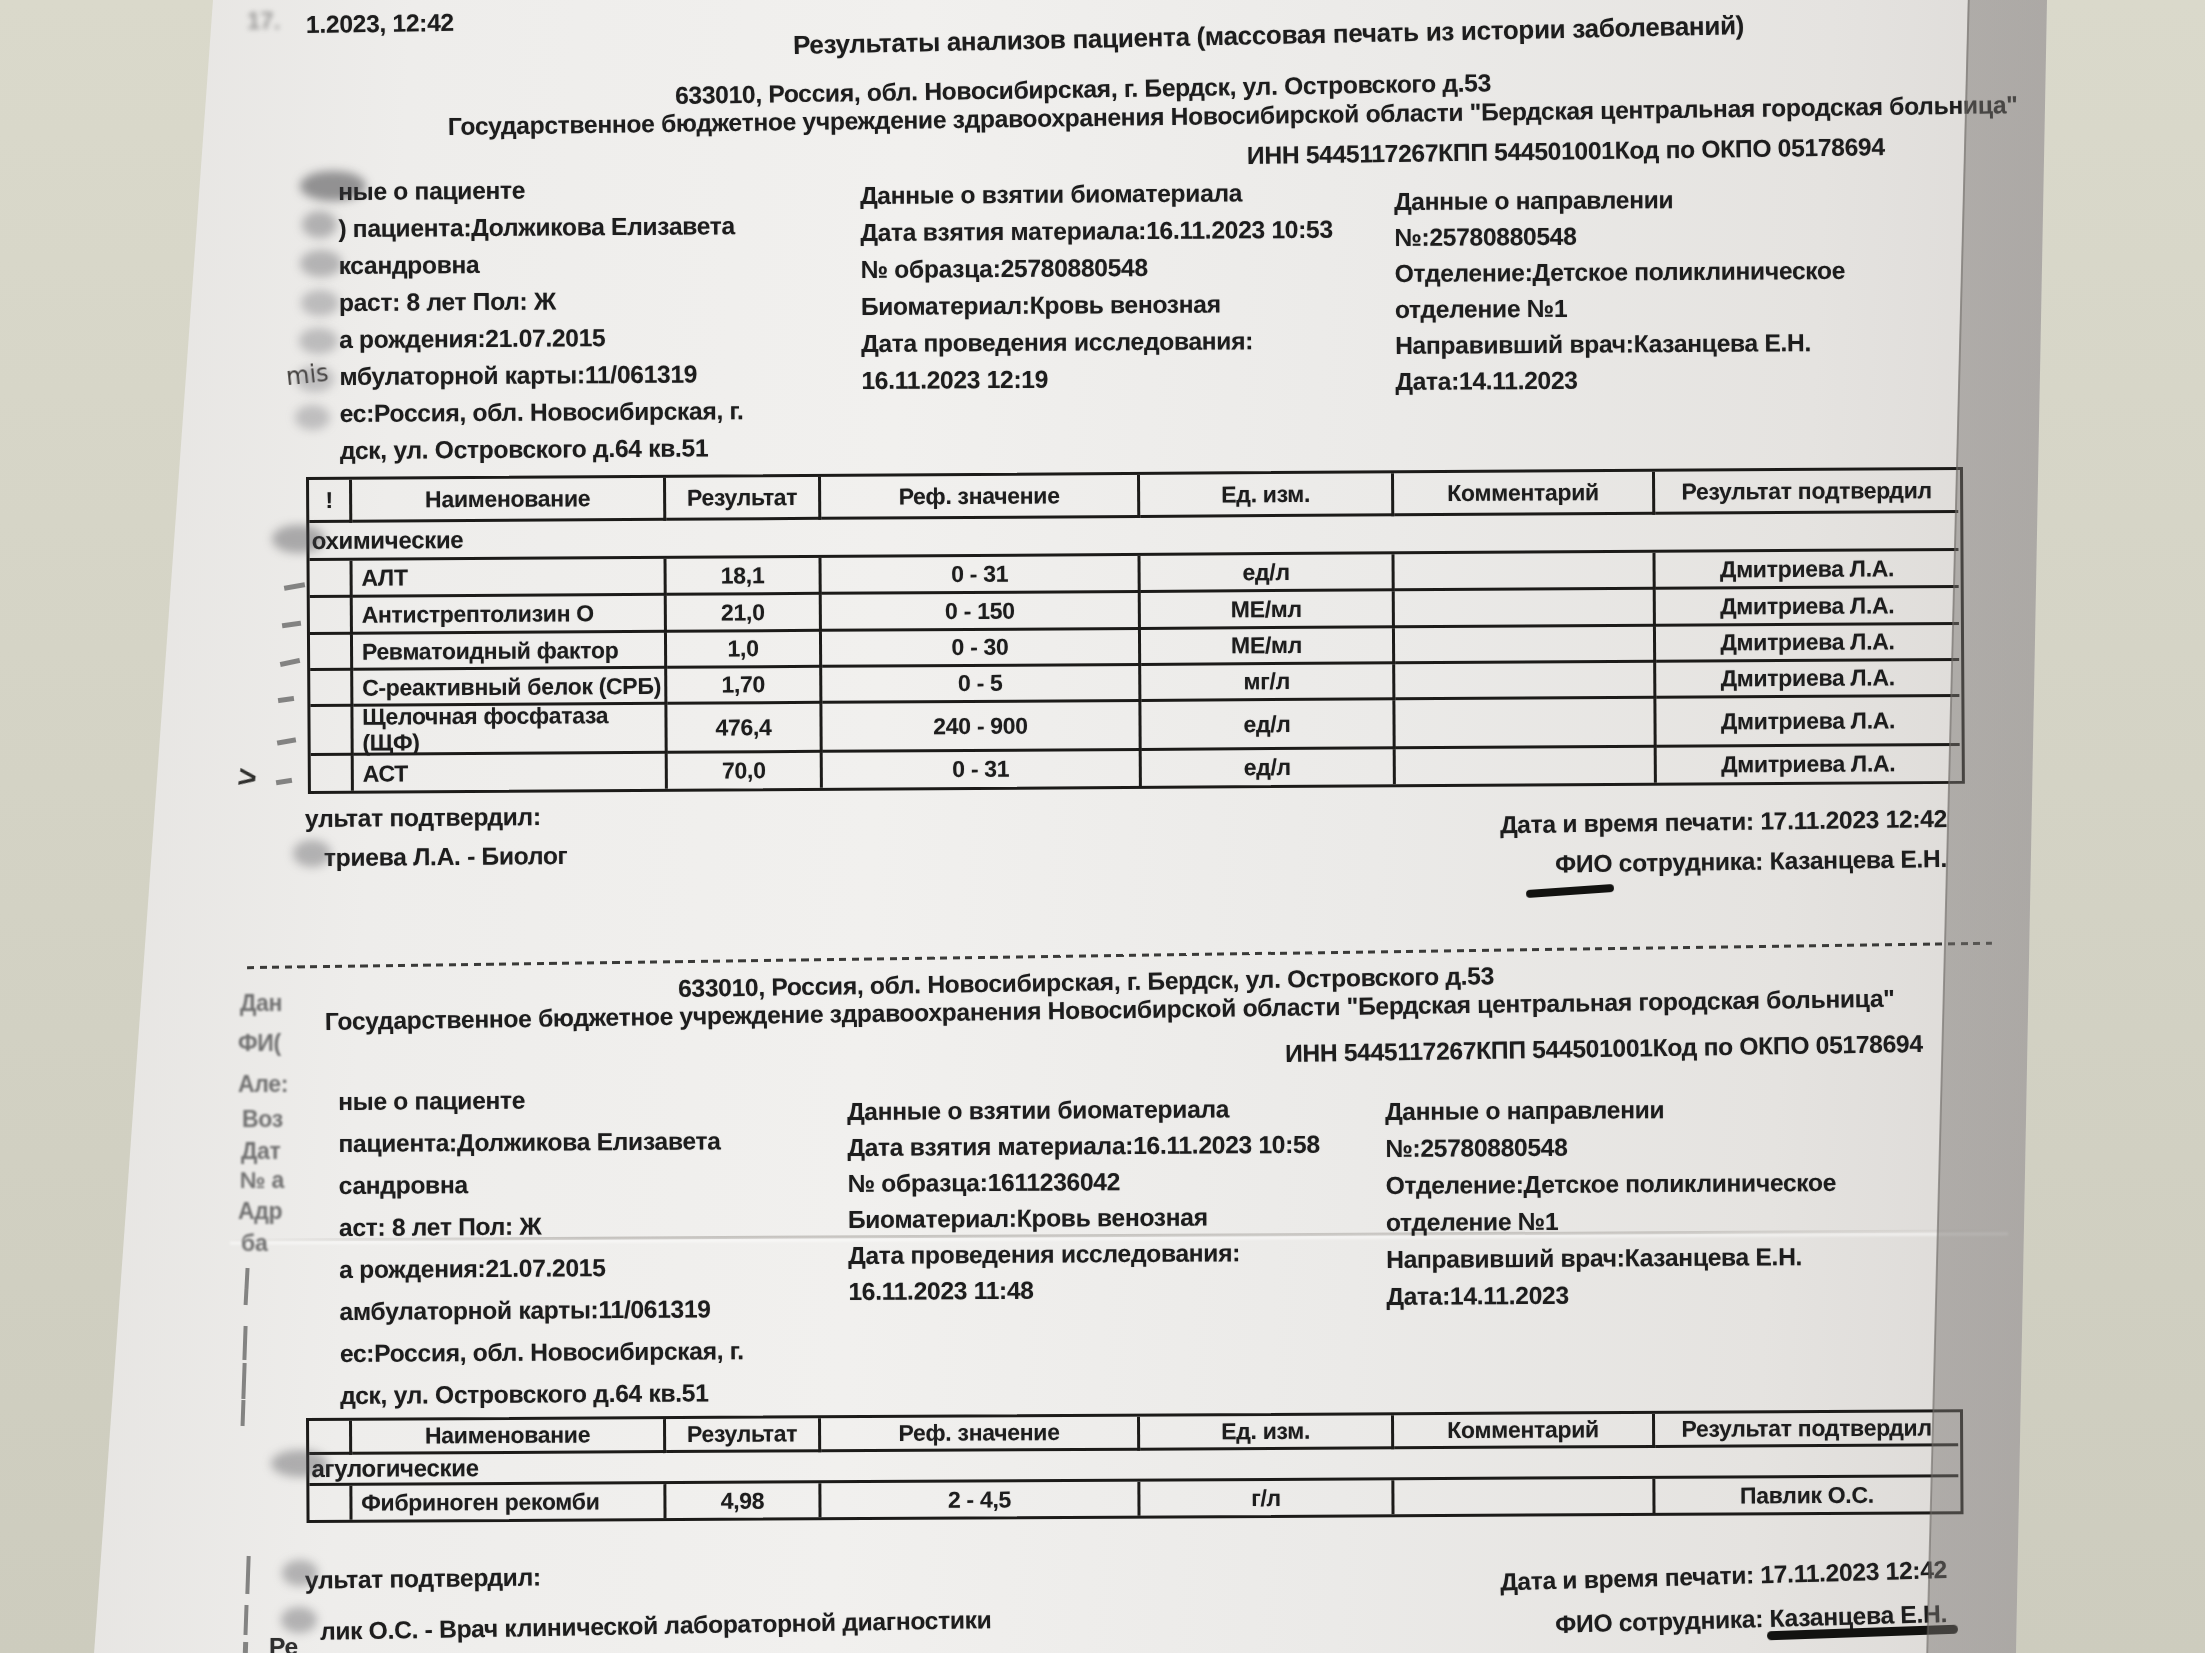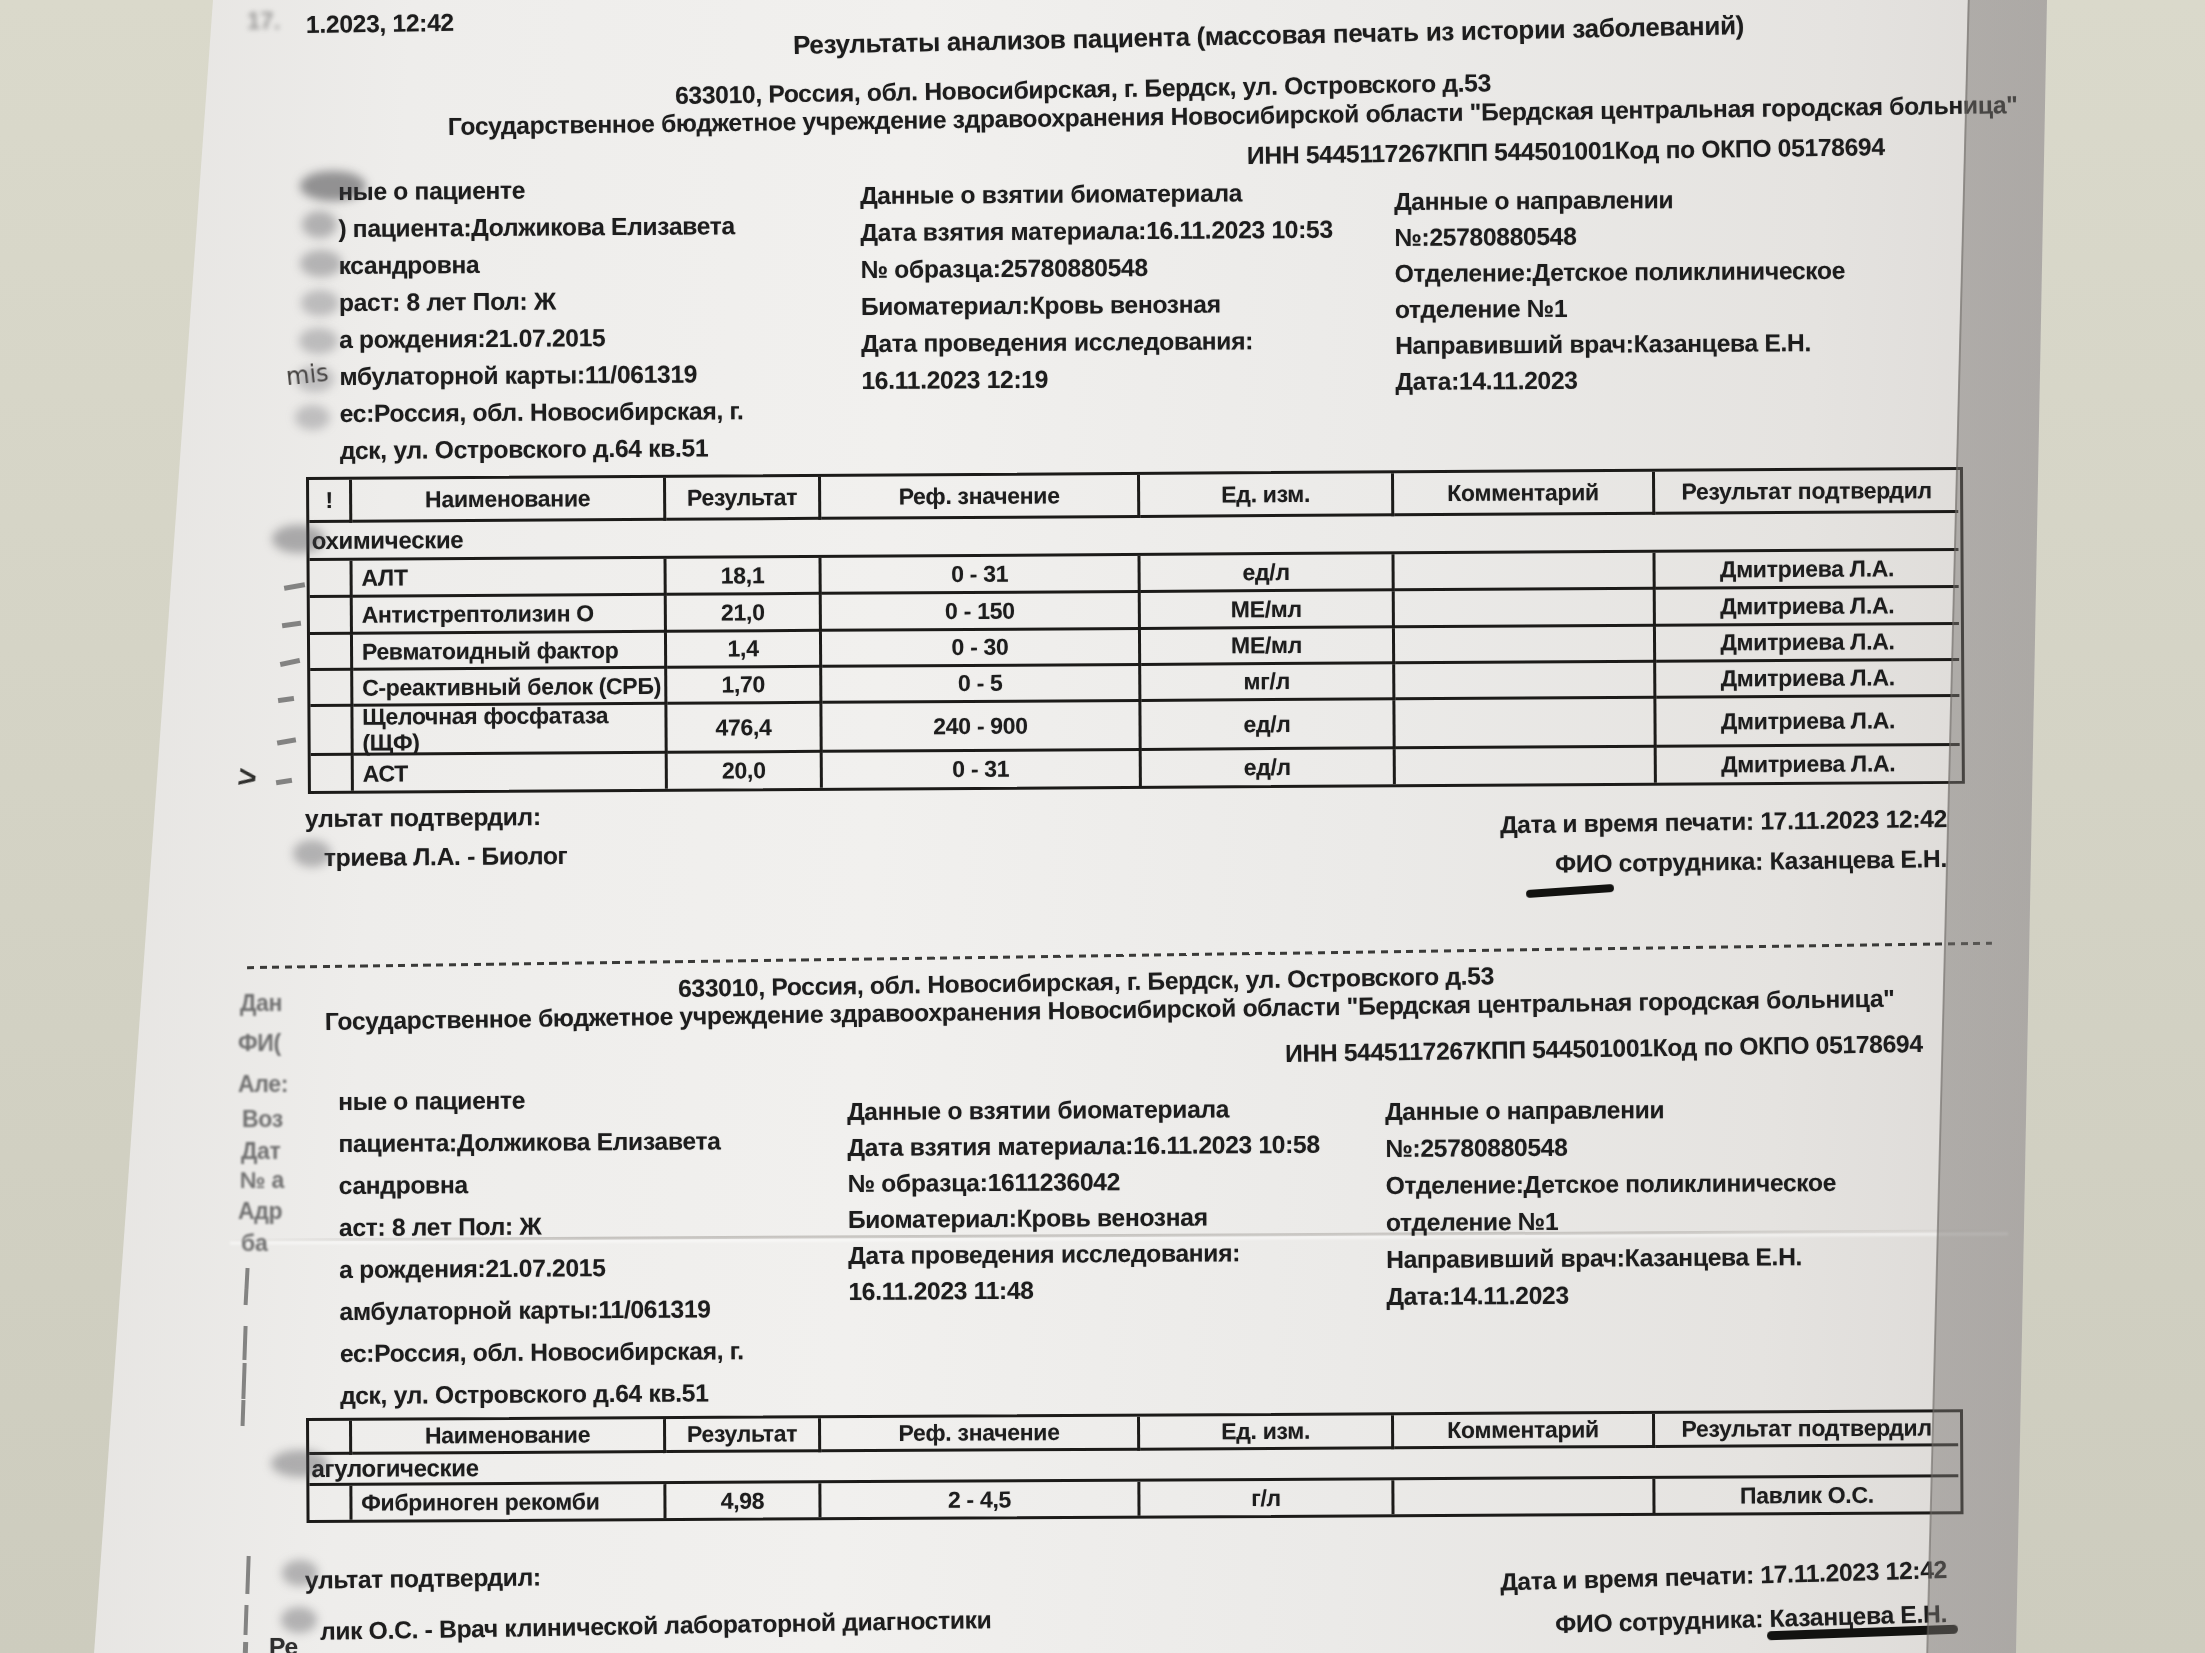--- a/index.html
+++ b/index.html
@@ -97,21 +97,21 @@
     <div class="tc cen lastcol">Дмитриева Л.А.</div>
     <div class="tc"></div>
     <div class="tc name">Антистрептолизин О</div>
     <div class="tc cen">21,0</div>
     <div class="tc cen">0 - 150</div>
     <div class="tc cen">МЕ/мл</div>
     <div class="tc"></div>
     <div class="tc cen lastcol">Дмитриева Л.А.</div>
     <div class="tc"></div>
     <div class="tc name">Ревматоидный фактор</div>
-    <div class="tc cen">1,4</div>
+    <div class="tc cen">1,0</div>
     <div class="tc cen">0 - 30</div>
     <div class="tc cen">МЕ/мл</div>
     <div class="tc"></div>
     <div class="tc cen lastcol">Дмитриева Л.А.</div>
     <div class="tc"></div>
     <div class="tc name">С-реактивный белок (СРБ)</div>
     <div class="tc cen">1,70</div>
     <div class="tc cen">0 - 5</div>
     <div class="tc cen">мг/л</div>
     <div class="tc"></div>
@@ -119,21 +119,21 @@
     <div class="tc"></div>
     <div class="tc name">Щелочная фосфатаза
 (ЩФ)</div>
     <div class="tc cen">476,4</div>
     <div class="tc cen">240 - 900</div>
     <div class="tc cen">ед/л</div>
     <div class="tc"></div>
     <div class="tc cen lastcol">Дмитриева Л.А.</div>
     <div class="tc botrow"></div>
     <div class="tc name botrow">АСТ</div>
-    <div class="tc cen botrow">20,0</div>
+    <div class="tc cen botrow">70,0</div>
     <div class="tc cen botrow">0 - 31</div>
     <div class="tc cen botrow">ед/л</div>
     <div class="tc botrow"></div>
     <div class="tc cen lastcol botrow">Дмитриева Л.А.</div>
   </div>
 
 <div class="abs txt t45" style="left:305px;top:804px;transform:rotate(-.5deg)">ультат подтвердил:</div>
 <div class="abs txt t45" style="left:324px;top:843px;transform:rotate(-.5deg)">триева Л.А. - Биолог</div>
 <div class="abs txt t45 ralign" style="left:1313px;top:805px;width:634px;transform:rotate(-.8deg);transform-origin:right">Дата и время печати: 17.11.2023 12:42</div>
 <div class="abs txt t45 ralign" style="left:1313px;top:845px;width:634px;transform:rotate(-.8deg);transform-origin:right">ФИО сотрудника: Казанцева Е.Н.</div>

